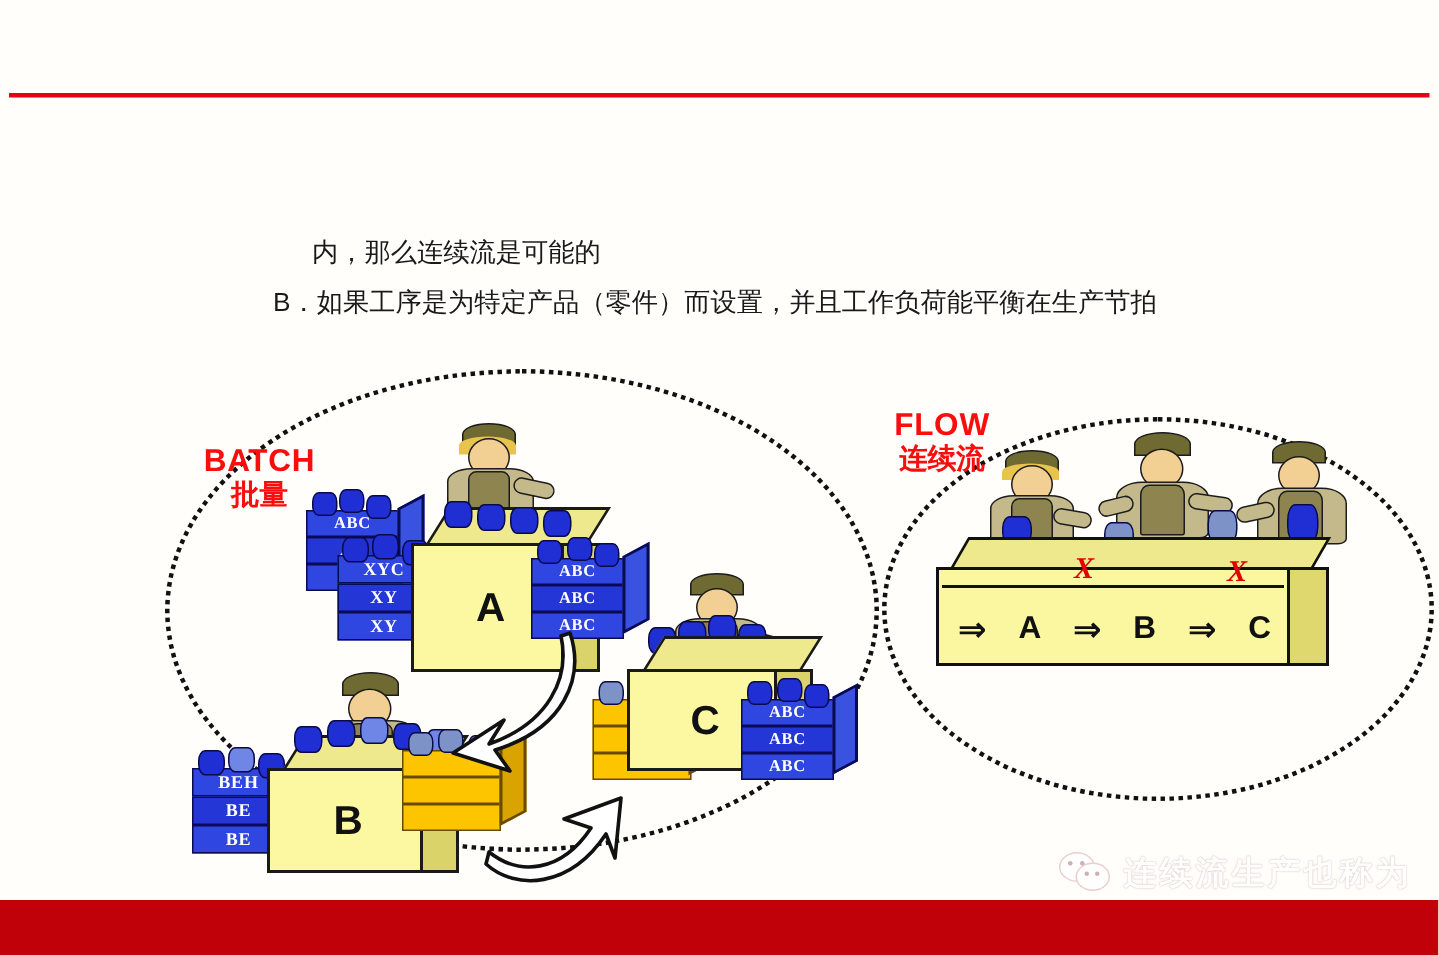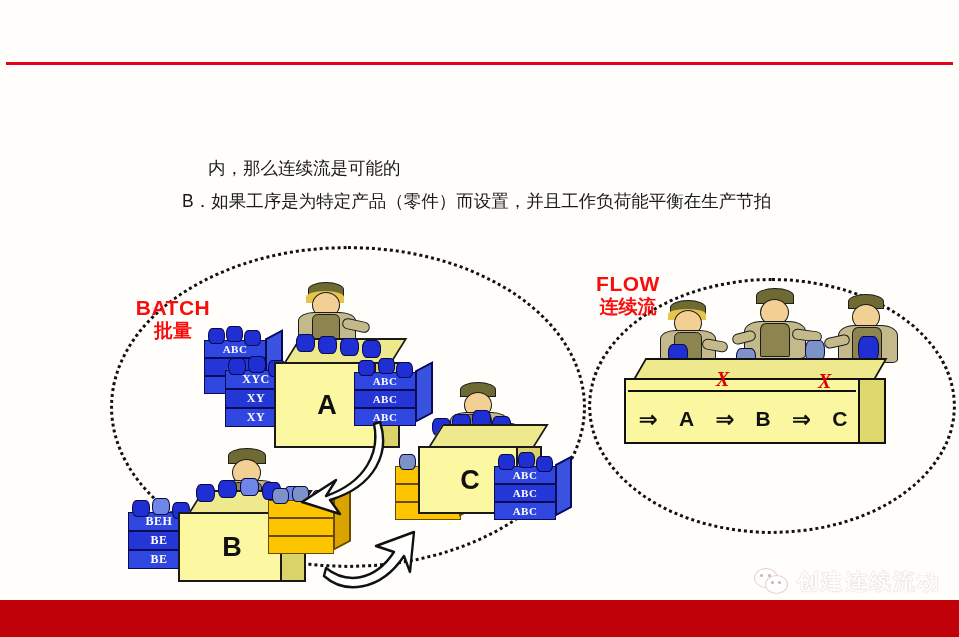--- a/index.html
+++ b/index.html
@@ -359,17 +359,17 @@
 
   <div class="wm">
     <div class="wm-logo">
       <div class="b1"></div>
       <div class="b2"></div>
       <div class="d" style="left:6px;top:6px;"></div>
       <div class="d" style="left:14px;top:6px;"></div>
       <div class="d" style="left:17px;top:13px;"></div>
       <div class="d" style="left:24px;top:13px;"></div>
     </div>
-    <div class="wm-text">创建连续流动</div>
+    <div class="wm-text">连续流生产也称为</div>
   </div>
   <div class="footer-bar"></div>
 
 </div>
 
 </body></html>

